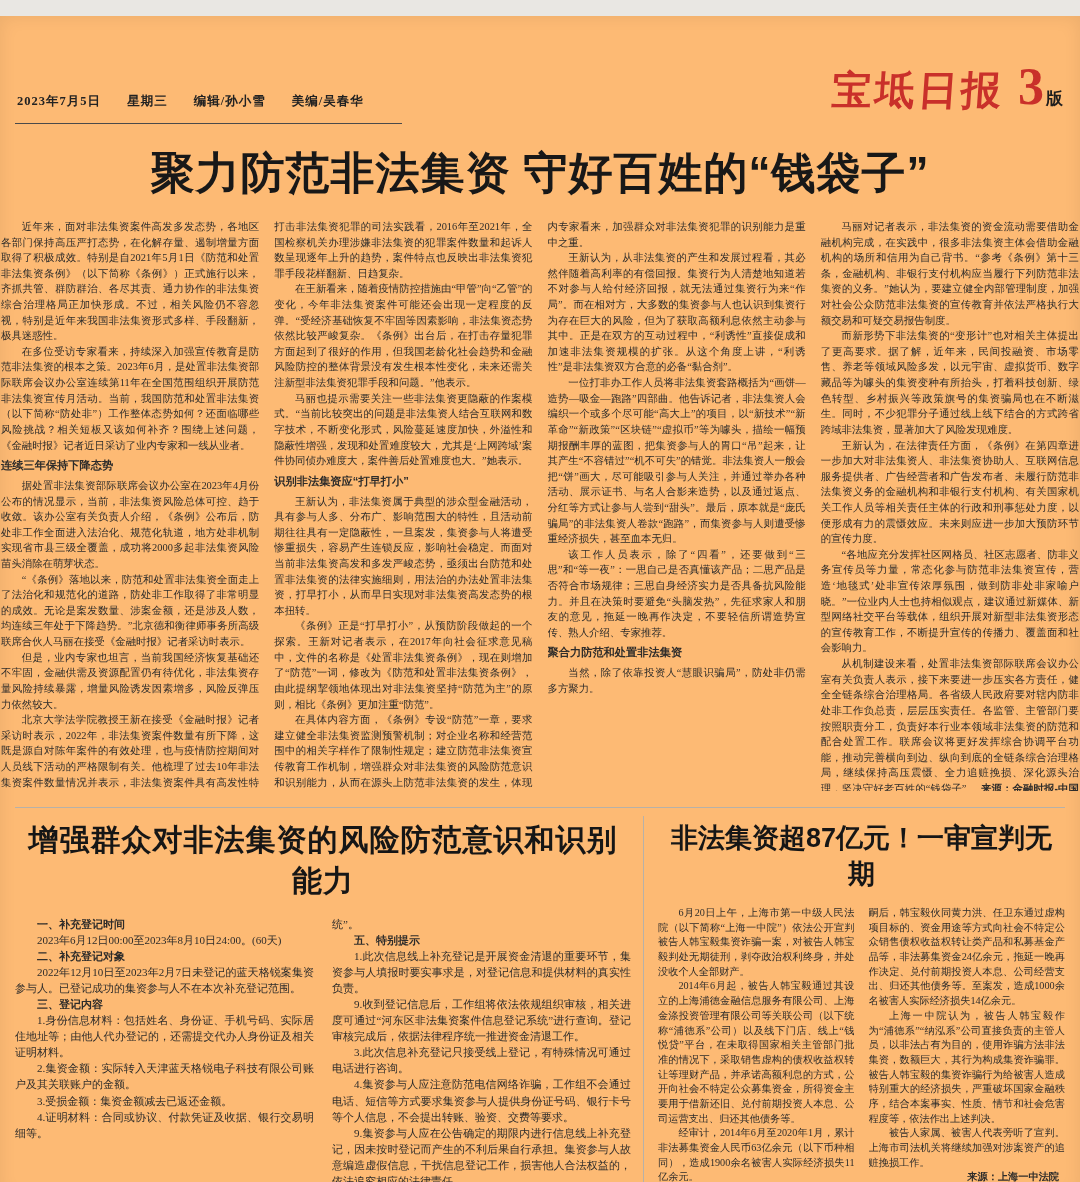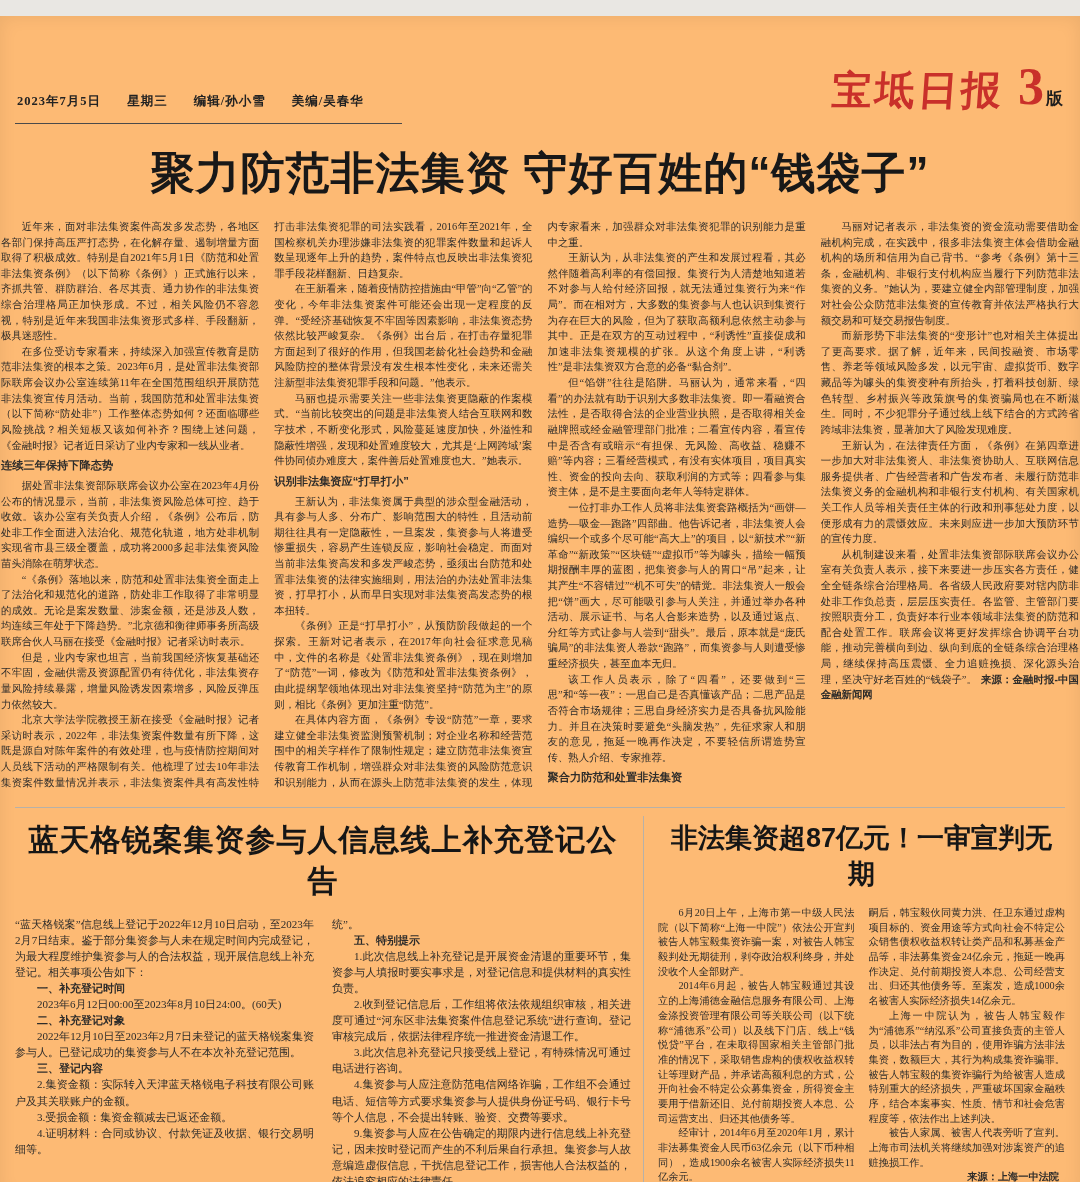--- a/index.html
+++ b/index.html
@@ -97,55 +97,55 @@
         <div class="blk p">在王新看来，随着疫情防控措施由“甲管”向“乙管”的变化，今年非法集资案件可能还会出现一定程度的反弹。“受经济基础恢复不牢固等因素影响，非法集资态势依然比较严峻复杂。《条例》出台后，在打击存量犯罪方面起到了很好的作用，但我国老龄化社会趋势和金融风险防控的整体背景没有发生根本性变化，未来还需关注新型非法集资犯罪手段和问题。”他表示。</div>
         <div class="blk p">马丽也提示需要关注一些非法集资更隐蔽的作案模式。“当前比较突出的问题是非法集资人结合互联网和数字技术，不断变化形式，风险蔓延速度加快，外溢性和隐蔽性增强，发现和处置难度较大，尤其是‘上网跨域’案件协同侦办难度大，案件善后处置难度也大。”她表示。</div>
         <div class="blk h">识别非法集资应“打早打小”</div>
         <div class="blk p">王新认为，非法集资属于典型的涉众型金融活动，具有参与人多、分布广、影响范围大的特性，且活动前期往往具有一定隐蔽性，一旦案发，集资参与人将遭受惨重损失，容易产生连锁反应，影响社会稳定。而面对当前非法集资高发和多发严峻态势，亟须出台防范和处置非法集资的法律实施细则，用法治的办法处置非法集资，打早打小，从而早日实现对非法集资高发态势的根本扭转。</div>
         <div class="blk p">《条例》正是“打早打小”，从预防阶段做起的一个探索。王新对记者表示，在2017年向社会征求意见稿中，文件的名称是《处置非法集资条例》，现在则增加了“防范”一词，修改为《防范和处置非法集资条例》，由此提纲挈领地体现出对非法集资坚持“防范为主”的原则，相比《条例》更加注重“防范”。</div>
         <div class="blk p">在具体内容方面，《条例》专设“防范”一章，要求建立健全非法集资监测预警机制；对企业名称和经营范围中的相关字样作了限制性规定；建立防范非法集资宣传教育工作机制，增强群众对非法集资的风险防范意识和识别能力，从而在源头上防范非法集资的发生，体现出在过去侧重于“惩治已然”的基础上强调“防患未然”的精神。</div>
       </div>
     <div class="col">
         <div class="blk c">内专家看来，加强群众对非法集资犯罪的识别能力是重中之重。</div>
         <div class="blk p">王新认为，从非法集资的产生和发展过程看，其必然伴随着高利率的有偿回报。集资行为人清楚地知道若不对参与人给付经济回报，就无法通过集资行为来“作局”。而在相对方，大多数的集资参与人也认识到集资行为存在巨大的风险，但为了获取高额利息依然主动参与其中。正是在双方的互动过程中，“利诱性”直接促成和加速非法集资规模的扩张。从这个角度上讲，“利诱性”是非法集资双方合意的必备“黏合剂”。</div>
-        <div class="blk p">但“馅饼”往往是陷阱。马丽认为，通常来看，“四看”的办法就有助于识别大多数非法集资。即一看融资合法性，是否取得合法的企业营业执照，是否取得相关金融牌照或经金融管理部门批准；二看宣传内容，看宣传中是否含有或暗示“有担保、无风险、高收益、稳赚不赔”等内容；三看经营模式，有没有实体项目，项目真实性、资金的投向去向、获取利润的方式等；四看参与集资主体，是不是主要面向老年人等特定群体。</div>
         <div class="blk p">一位打非办工作人员将非法集资套路概括为“画饼—造势—吸金—跑路”四部曲。他告诉记者，非法集资人会编织一个或多个尽可能“高大上”的项目，以“新技术”“新革命”“新政策”“区块链”“虚拟币”等为噱头，描绘一幅预期报酬丰厚的蓝图，把集资参与人的胃口“吊”起来，让其产生“不容错过”“机不可失”的错觉。非法集资人一般会把“饼”画大，尽可能吸引参与人关注，并通过举办各种活动、展示证书、与名人合影来造势，以及通过返点、分红等方式让参与人尝到“甜头”。最后，原本就是“庞氏骗局”的非法集资人卷款“跑路”，而集资参与人则遭受惨重经济损失，甚至血本无归。</div>
         <div class="blk p">该工作人员表示，除了“四看”，还要做到“三思”和“等一夜”：一思自己是否真懂该产品；二思产品是否符合市场规律；三思自身经济实力是否具备抗风险能力。并且在决策时要避免“头脑发热”，先征求家人和朋友的意见，拖延一晚再作决定，不要轻信所谓造势宣传、熟人介绍、专家推荐。</div>
         <div class="blk h">聚合力防范和处置非法集资</div>
         <div class="blk p">当然，除了依靠投资人“慧眼识骗局”，防处非仍需多方聚力。</div>
       </div>
     <div class="col">
         <div class="blk p">马丽对记者表示，非法集资的资金流动需要借助金融机构完成，在实践中，很多非法集资主体会借助金融机构的场所和信用为自己背书。“参考《条例》第十三条，金融机构、非银行支付机构应当履行下列防范非法集资的义务。”她认为，要建立健全内部管理制度，加强对社会公众防范非法集资的宣传教育并依法严格执行大额交易和可疑交易报告制度。</div>
         <div class="blk p">而新形势下非法集资的“变形计”也对相关主体提出了更高要求。据了解，近年来，民间投融资、市场零售、养老等领域风险多发，以元宇宙、虚拟货币、数字藏品等为噱头的集资变种有所抬头，打着科技创新、绿色转型、乡村振兴等政策旗号的集资骗局也在不断滋生。同时，不少犯罪分子通过线上线下结合的方式跨省跨域非法集资，显著加大了风险发现难度。</div>
         <div class="blk p">王新认为，在法律责任方面，《条例》在第四章进一步加大对非法集资人、非法集资协助人、互联网信息服务提供者、广告经营者和广告发布者、未履行防范非法集资义务的金融机构和非银行支付机构、有关国家机关工作人员等相关责任主体的行政和刑事惩处力度，以便形成有力的震慑效应。未来则应进一步加大预防环节的宣传力度。</div>
+        <div class="blk p">“各地应充分发挥社区网格员、社区志愿者、防非义务宣传员等力量，常态化参与防范非法集资宣传，营造‘地毯式’处非宣传浓厚氛围，做到防非处非家喻户晓。”一位业内人士也持相似观点，建议通过新媒体、新型网络社交平台等载体，组织开展对新型非法集资形态的宣传教育工作，不断提升宣传的传播力、覆盖面和社会影响力。</div>
         <div class="blk p">从机制建设来看，处置非法集资部际联席会议办公室有关负责人表示，接下来要进一步压实各方责任，健全全链条综合治理格局。各省级人民政府要对辖内防非处非工作负总责，层层压实责任。各监管、主管部门要按照职责分工，负责好本行业本领域非法集资的防范和配合处置工作。联席会议将更好发挥综合协调平台功能，推动完善横向到边、纵向到底的全链条综合治理格局，继续保持高压震慑、全力追赃挽损、深化源头治理，坚决守好老百姓的“钱袋子”。<b class="tail">来源：金融时报-中国金融新闻网</b></div>
       </div>
   </section>
 
   <div class="bottom">
 
     <section class="notice">
-      <h2 class="sub-article-headline">蓝天格锐案集资参与人信息线上补充登记公告</h2>
+      <h2 class="sub-article-headline">增强群众对非法集资的风险防范意识和识别能力</h2>
       <div class="n-cols">
         <div class="col">
-            <div class="blk c">“蓝天格锐案”信息线上登记于2022年12月10日启动，至2023年2月7日结束。鉴于部分集资参与人未在规定时间内完成登记，为最大程度维护集资参与人的合法权益，现开展信息线上补充登记。相关事项公告如下：</div>
             <div class="blk hl">一、补充登记时间</div>
             <div class="blk p">2023年6月12日00:00至2023年8月10日24:00。(60天)</div>
             <div class="blk hl">二、补充登记对象</div>
             <div class="blk p">2022年12月10日至2023年2月7日未登记的蓝天格锐案集资参与人。已登记成功的集资参与人不在本次补充登记范围。</div>
             <div class="blk hl">三、登记内容</div>
+            <div class="blk p">1.身份信息材料：包括姓名、身份证、手机号码、实际居住地址等；由他人代办登记的，还需提交代办人身份证及相关证明材料。</div>
             <div class="blk p">2.集资金额：实际转入天津蓝天格锐电子科技有限公司账户及其关联账户的金额。</div>
             <div class="blk p">3.受损金额：集资金额减去已返还金额。</div>
             <div class="blk p">4.证明材料：合同或协议、付款凭证及收据、银行交易明细等。</div>
           </div>
         <div class="col">
             <div class="blk c">统”。</div>
             <div class="blk hl">五、特别提示</div>
             <div class="blk p">1.此次信息线上补充登记是开展资金清退的重要环节，集资参与人填报时要实事求是，对登记信息和提供材料的真实性负责。</div>
-            <div class="blk p">2.收到登记信息后，工作组将依法依规组织审核，相关进度可通过“河东区非法集资案件信息登记系统”进行查询。登记审核完成后，依据法律程序统一推进资金清退工作。</div>
+            <div class="blk p">9.收到登记信息后，工作组将依法依规组织审核，相关进度可通过“河东区非法集资案件信息登记系统”进行查询。登记审核完成后，依据法律程序统一推进资金清退工作。</div>
             <div class="blk p">3.此次信息补充登记只接受线上登记，有特殊情况可通过电话进行咨询。</div>
             <div class="blk p">4.集资参与人应注意防范电信网络诈骗，工作组不会通过电话、短信等方式要求集资参与人提供身份证号码、银行卡号等个人信息，不会提出转账、验资、交费等要求。</div>
             <div class="blk p">9.集资参与人应在公告确定的期限内进行信息线上补充登记，因未按时登记而产生的不利后果自行承担。集资参与人故意编造虚假信息，干扰信息登记工作，损害他人合法权益的，依法追究相应的法律责任。</div>
             <div class="blk p"><b>咨询时间：</b>工作日上午9:00——11:30</div>
           </div>
       </div>
     </section>
 
     <section class="verdict">
       <h2 class="sub-article-headline">非法集资超87亿元！一审宣判无期</h2>

